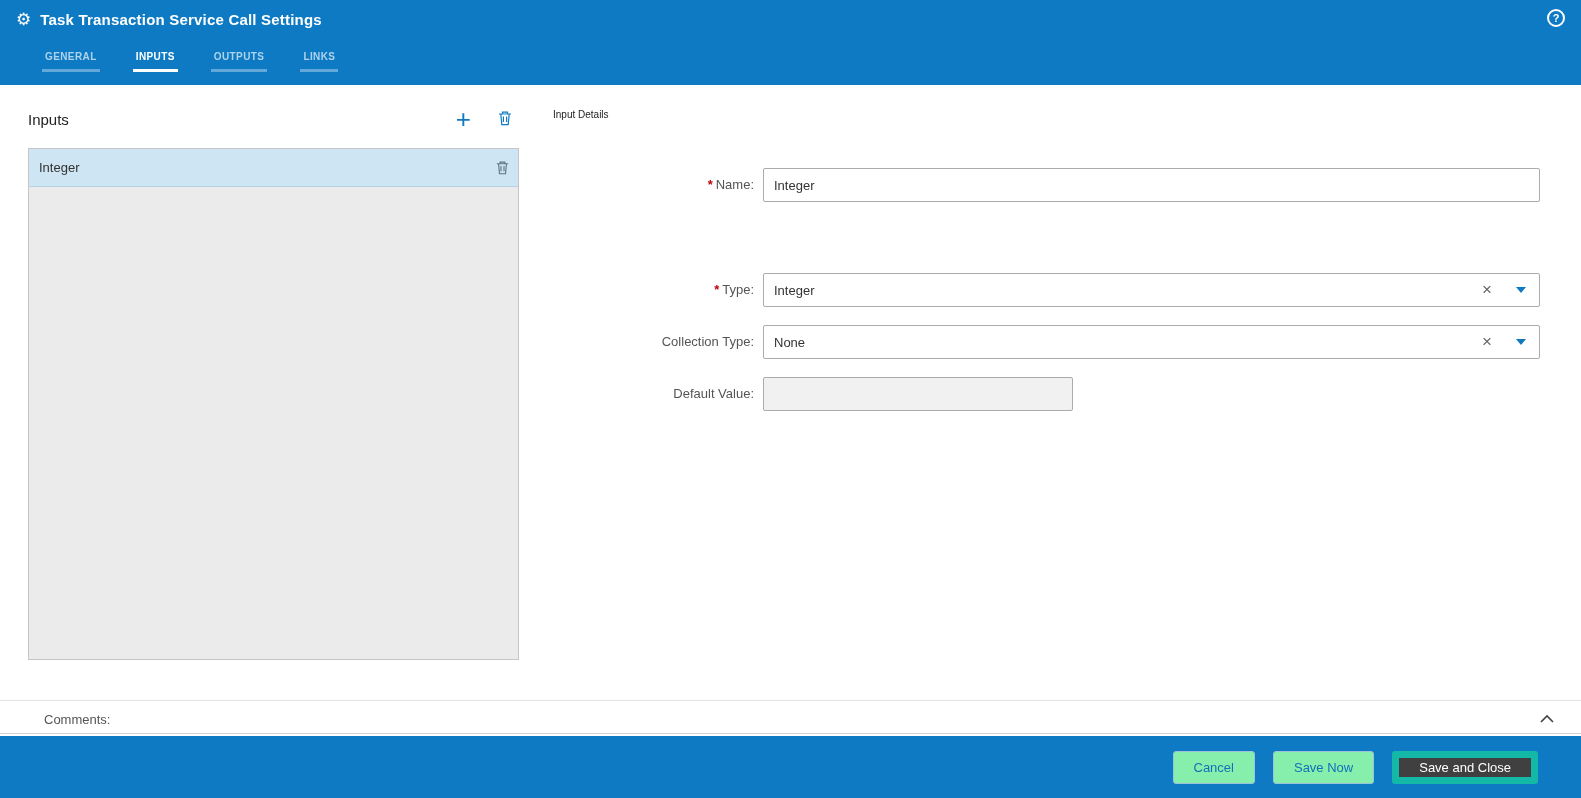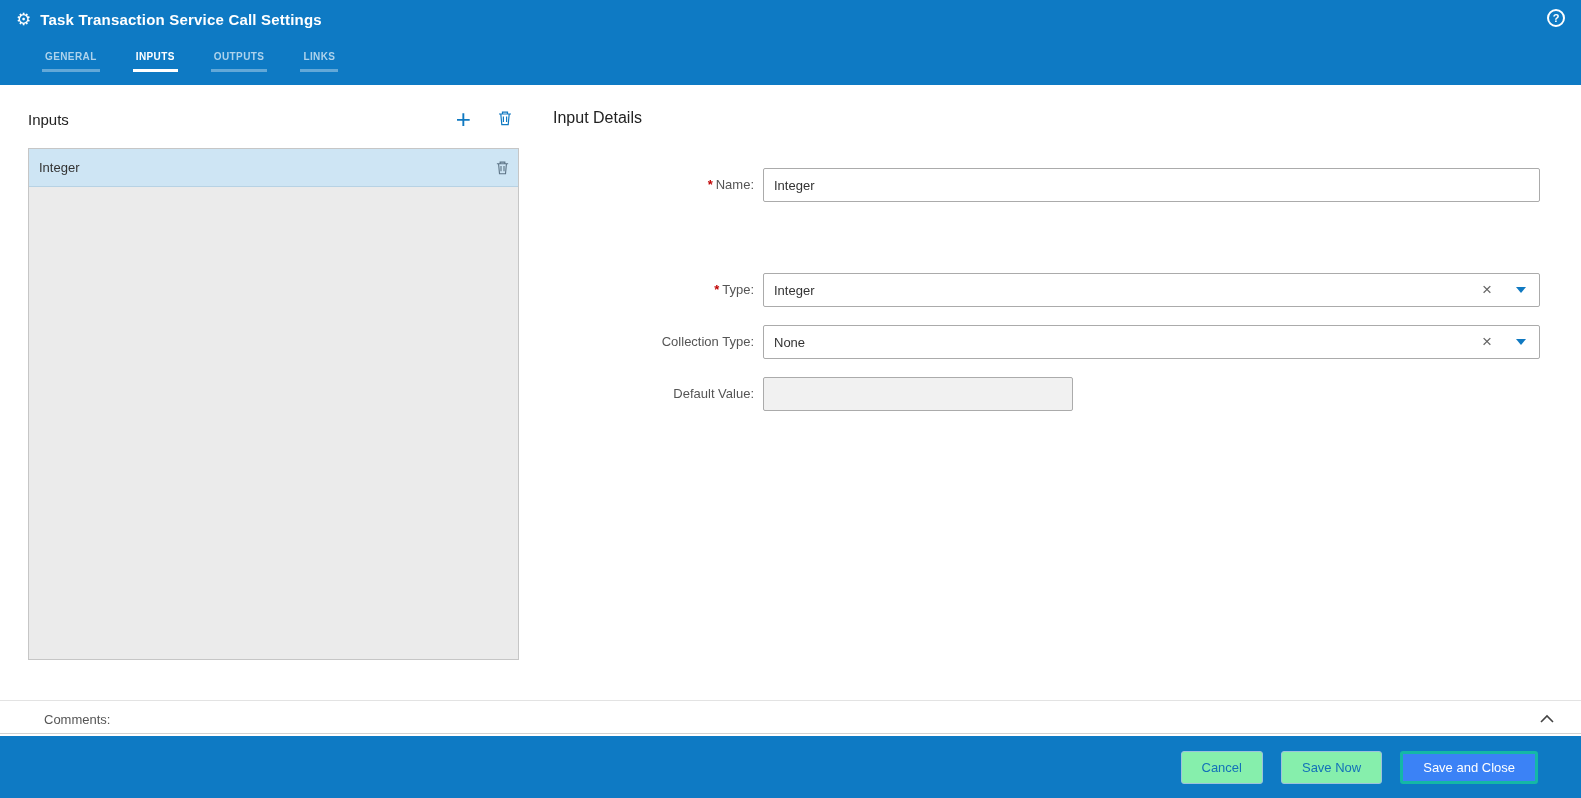--- a/index.html
+++ b/index.html
@@ -29,21 +29,21 @@
   .trash-btn { padding:0 6px; }
   .inputs-list { position:absolute; left:28px; top:148px; width:491px; height:512px;
                  background:#ebebeb; border:1px solid #c6c6c6; }
   .list-item { height:38px; display:flex; align-items:center; padding:0 8px 0 10px;
                font-size:13px; color:#333; cursor:pointer; }
   .list-item.selected { background:#cee5f4; border-bottom:1px solid #b7d2e4; }
   .list-item .item-label { flex:1; }
   .row-trash { color:#5d7486; }
 
   
-  .details-title { position:absolute; left:553px; top:109px; font-size:16px; color:#222; }
+  .details-title { position:absolute; left:553px; top:109px; font-size:10px; color:#222; }
   .form-row { position:absolute; left:553px; display:flex;margin-top:18px; }
   .form-label { width:210px; text-align:right; padding-right:9px; line-height:34px;
                 font-size:13px; color:#555; }
   .req { color:#c00202; font-weight:700; margin-right:3px; }
   .txt { height:34px; width:777px; border:1px solid #ababab; border-radius:2px; padding:0 10px;
          font-size:13px; color:#333; background:#fff; font-family:"Liberation Sans", sans-serif; }
   .txt.shaded { background:#f6f6f6; }
   .txt.short { width:310px; background:#f1f1f1; }
   .dropdown { height:34px; width:777px; border:1px solid #ababab; border-radius:2px; background:#fff;
               display:flex; align-items:center; padding-left:10px; cursor:pointer; }
@@ -64,21 +64,21 @@
               display:flex; align-items:center; padding:4px 26px 0 44px; cursor:pointer; }
   .comments-label { font-size:13px; color:#555; flex:1; }
   .chevron-btn { color:#444; display:flex; align-items:center; }
 
   
   .footer { position:absolute; left:0; right:0; top:736px; height:62px; background:#0e7ac4;
             display:flex; align-items:center; justify-content:flex-end; gap:18px; padding-right:43px; }
   .btn { height:33px; border-radius:3px; font-size:13px; padding:0 20px; cursor:pointer;
          font-family:"Liberation Sans", sans-serif; }
   .btn.secondary { background:#86efac; color:#1371b8; border:1px solid #9cc2dc; }
-  .btn.primary { background:#3b82f6; color:#fff; border:3px solid #14b8a6; }
+  .btn.primary { background:#404040; color:#fff; border:7px solid #14b8a6; }
 </style>
 </head>
 <body>
 
 <div class="app">
 
   <div class="header">
     <div class="titlebar">
       <span class="gear-glyph">⚙</span>
       <span class="title">Task Transaction Service Call Settings</span>

